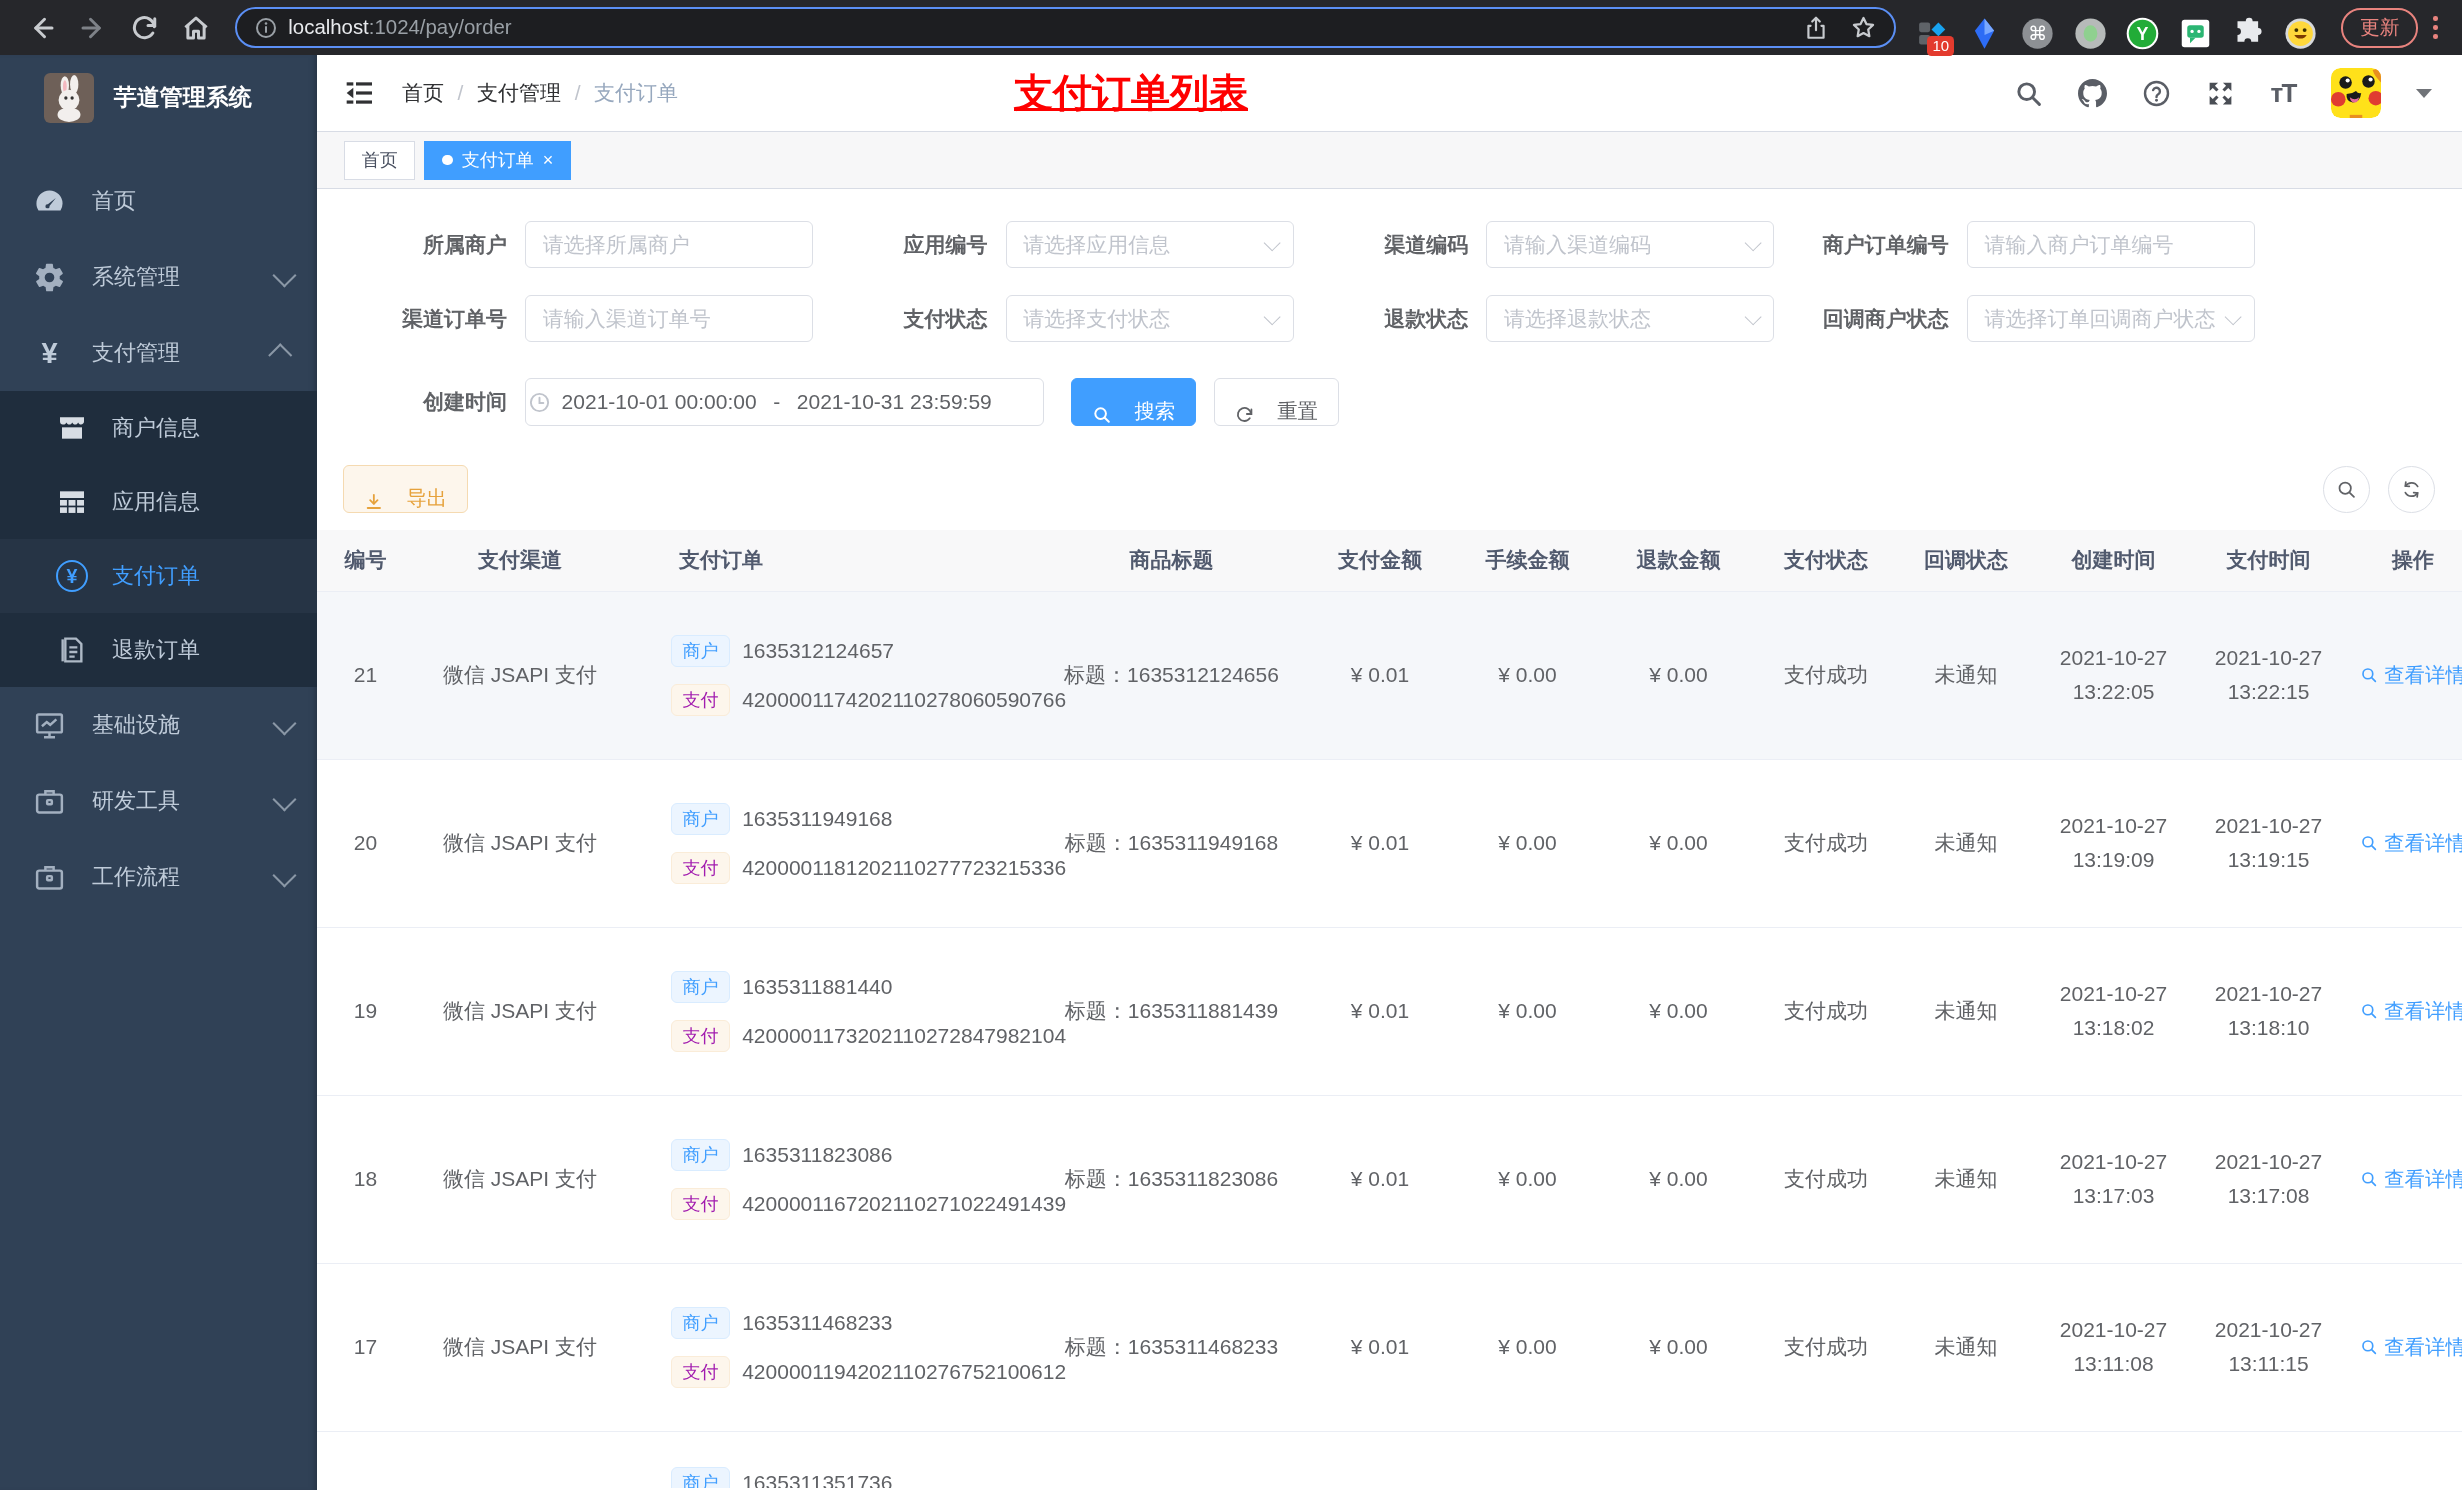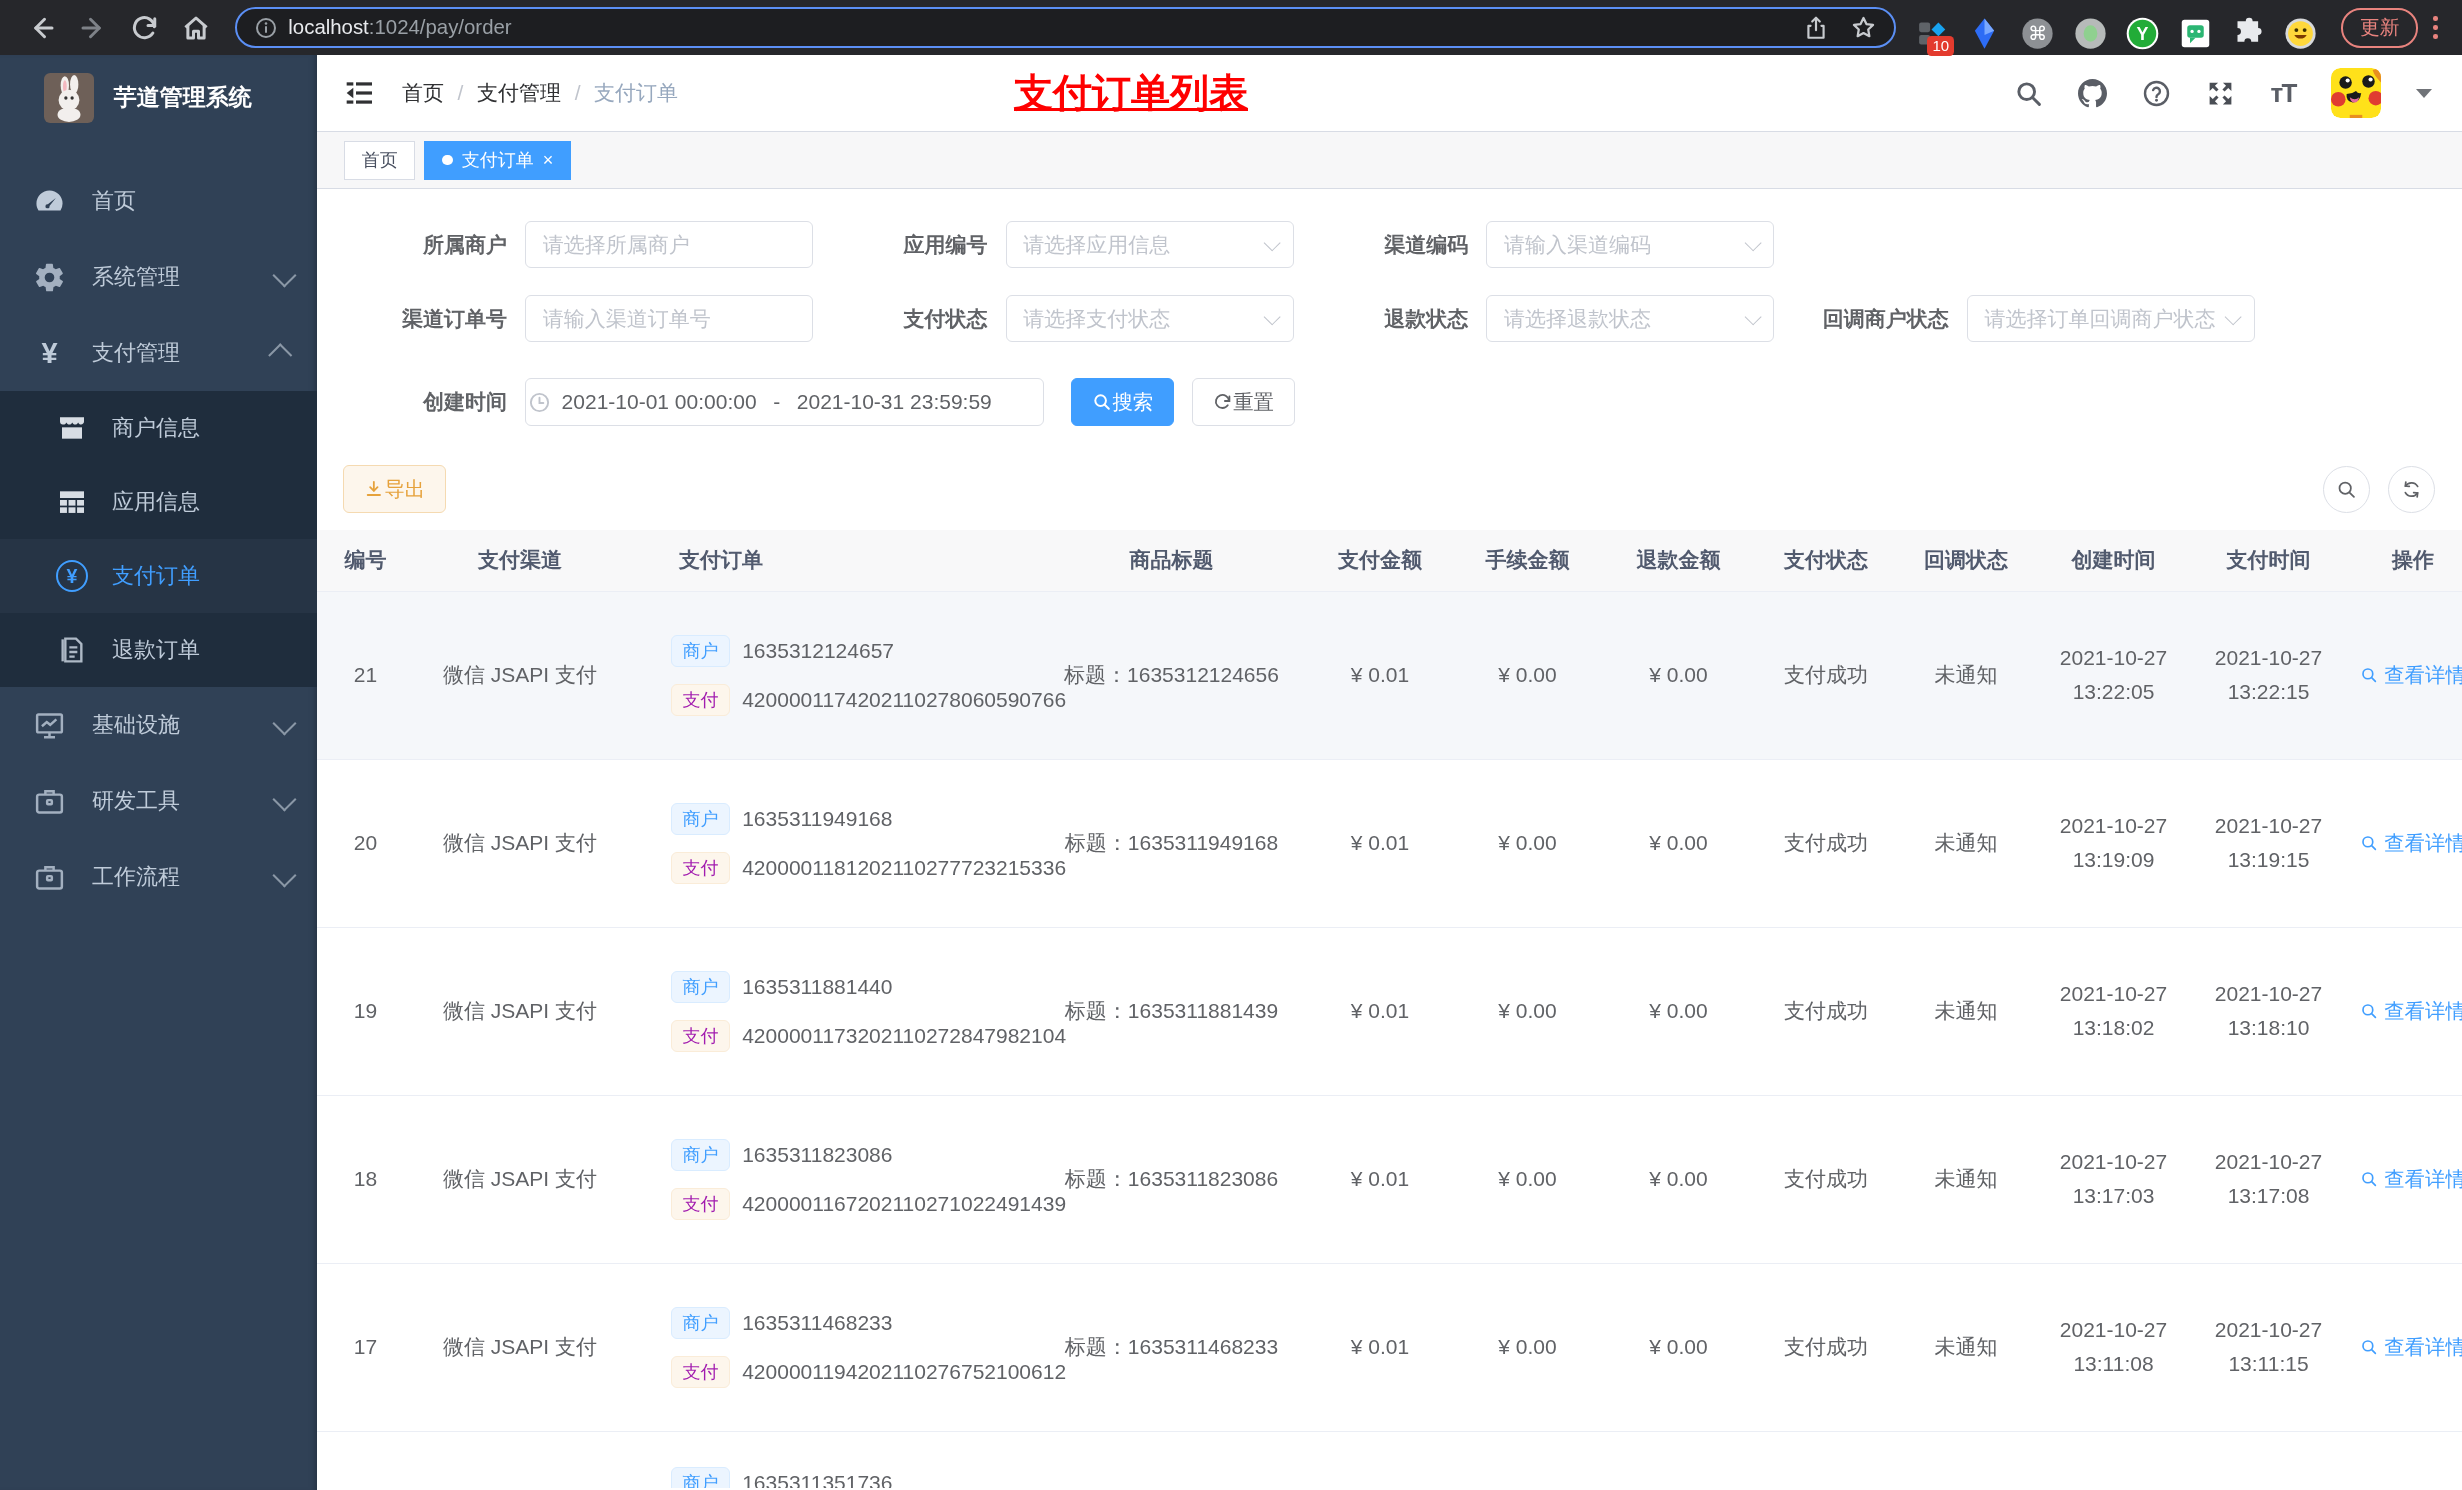--- a/index.html
+++ b/index.html
@@ -84,21 +84,21 @@
   .fgroup { display:flex; align-items:center; margin-right:10.6px; }
   .flabel { width:182px; text-align:right; padding-right:18px; color:#606266; font-weight:600; font-size:21px; flex:none; }
   .ffield { width:288px; height:47px; border:1.5px solid #dcdfe6; border-radius:6px; background:#fff;
     display:flex; align-items:center; padding:0 16.7px; font-size:21px; }
   .ffield .ph { color:#c0c4cc; flex:1; white-space:nowrap; overflow:hidden; }
   .sel-arrow { width:12px; height:12px; border-right:1.5px solid #c0c4cc; border-bottom:1.5px solid #c0c4cc;
     transform:rotate(45deg) translateY(-3px); flex:none; }
   .datefield { width:519px; height:48px; border:1.5px solid #dcdfe6; border-radius:6px; display:flex;
     align-items:center; padding:0 2px; gap:10.6px; color:#606266; }
   .datefield svg { width:23px; height:23px; flex:none; }
-  .btn { height:48px; border-radius:6px; display:inline-flex; align-items:center; gap:1px;
+  .btn { height:48px; border-radius:6px; display:inline-flex; align-items:flex-end; gap:23px;
     font-size:20.4px; padding:0 19.7px; border:1.5px solid #dcdfe6; background:#fff; color:#606266; cursor:pointer; }
   .btn svg { width:19.7px; height:19.7px; }
   .btn.primary { background:#409eff; border-color:#409eff; color:#fff; margin-left:27px; }
   .btn.plain { margin-left:18px; }
   .btn.warn { background:#fdf6ec; border-color:#f5dab1; color:#e6a23c; }
 
   
   .toolbar { display:flex; align-items:center; padding:39px 27px 16.7px 26px; }
   .round-btns { margin-left:auto; display:flex; gap:18px; }
   .rbtn { width:47px; height:47px; border-radius:50%; border:1.5px solid #dcdfe6; background:#fff;
@@ -460,20 +460,26 @@
                 <span class="sel-arrow"></span>
               </div>
             </div>
             <div class="fgroup">
               <span class="flabel">渠道编码</span>
               <div class="ffield">
                 <span class="ph">请输入渠道编码</span>
                 <span class="sel-arrow"></span>
               </div>
             </div>
+            <div class="fgroup">
+              <span class="flabel">商户订单编号</span>
+              <div class="ffield">
+                <span class="ph">请输入商户订单编号</span>
+              </div>
+            </div>
           </div>
           <div class="frow r2">
             <div class="fgroup">
               <span class="flabel">渠道订单号</span>
               <div class="ffield">
                 <span class="ph">请输入渠道订单号</span>
               </div>
             </div>
             <div class="fgroup">
               <span class="flabel">支付状态</span>

